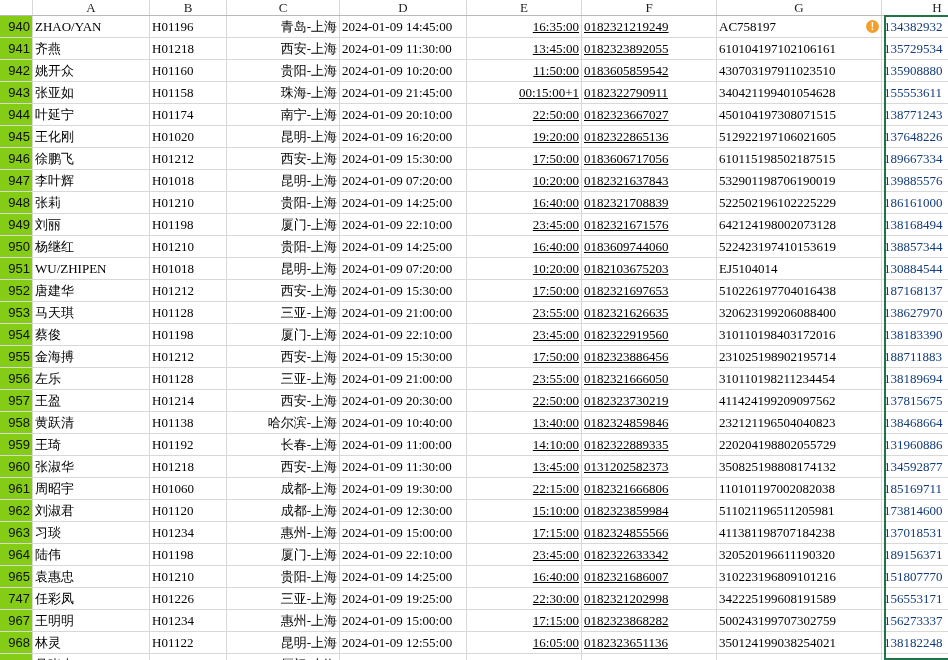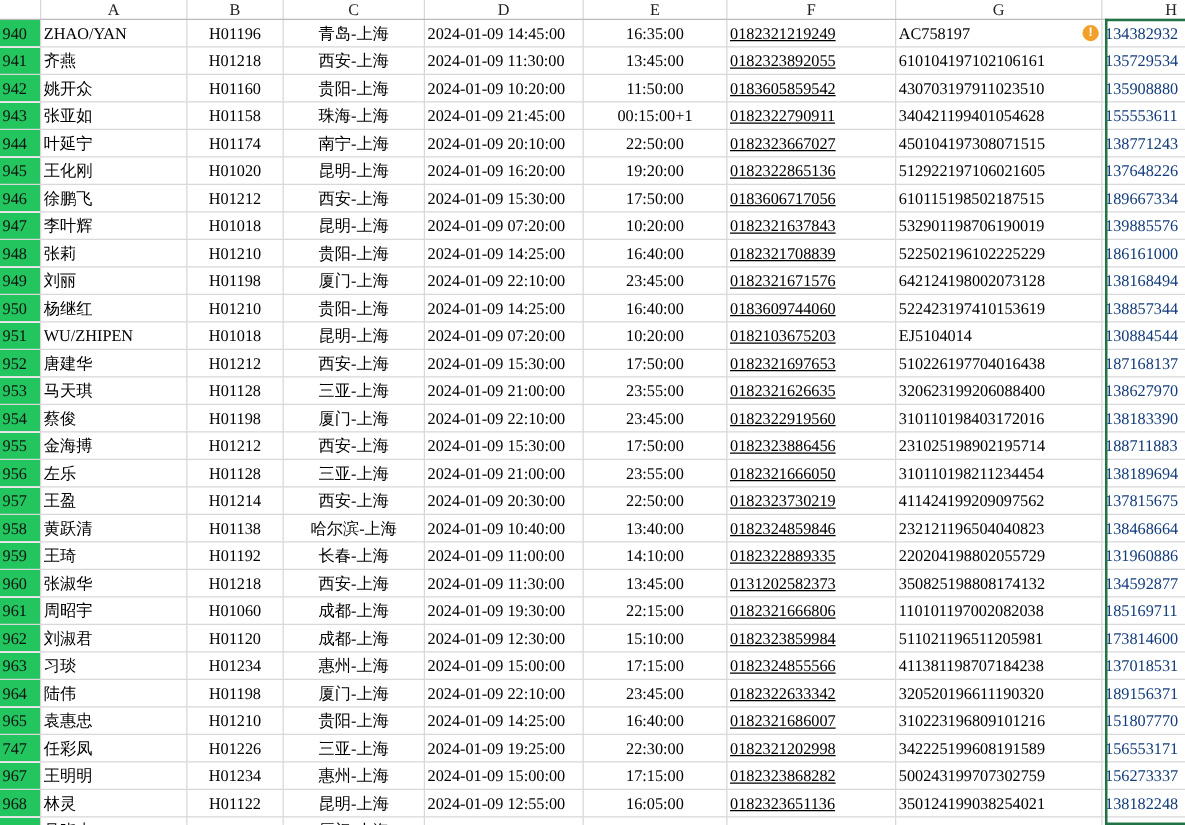--- a/index.html
+++ b/index.html
@@ -51,44 +51,44 @@
     border-right: 1px solid #d8d8d8;
   }
   th.corner {
     width: 28px;
     background: #ffffff;
     border-right: 1px solid #b9b9b9;
   }
   
   td.rowhead {
     width: 28px;
-    text-align: left;
+    text-align: right;
     padding-right: 3px;
-    background: #22c55e;
+    background: #84cc16;
     color: #111111;
-    font-family: Liberation Serif, serif;
+    font-family: Liberation Sans, sans-serif;
     font-size: 13px;
     border-right: 1px solid #b9b9b9;
     font-weight: bold;
   }
   
   .c-a { width: 112px; }
   .c-b { width: 72px; }
   .c-c { width: 108px; }
   .c-d { width: 122px; }
   .c-e { width: 110px; }
   .c-f { width: 130px; }
   .c-g { width: 160px; }
   .c-h { width: 106px; }
 
   td.a { text-align: left; }
-  td.b { text-align: center; padding-left: 6px; }
-  td.c { text-align: center; padding-left: 6px; }
+  td.b { text-align: left; padding-left: 6px; }
+  td.c { text-align: right; padding-left: 6px; }
   td.d { text-align: left; padding-left: 6px; margin-left: 12px; }
-  td.e { text-align: center; padding-left: 6px; }
+  td.e { text-align: right; padding-left: 6px; text-decoration: underline; }
   td.f { text-align: left; padding-left: 4px; text-decoration: underline; }
   td.g { text-align: left; padding-left: 4px; margin-top: 36px; }
   td.h { text-align: left; padding-left: 2px; color: #123b7a; }
 
   
   td.h {
     background: #ffffff;
   }
   
   #selection {

